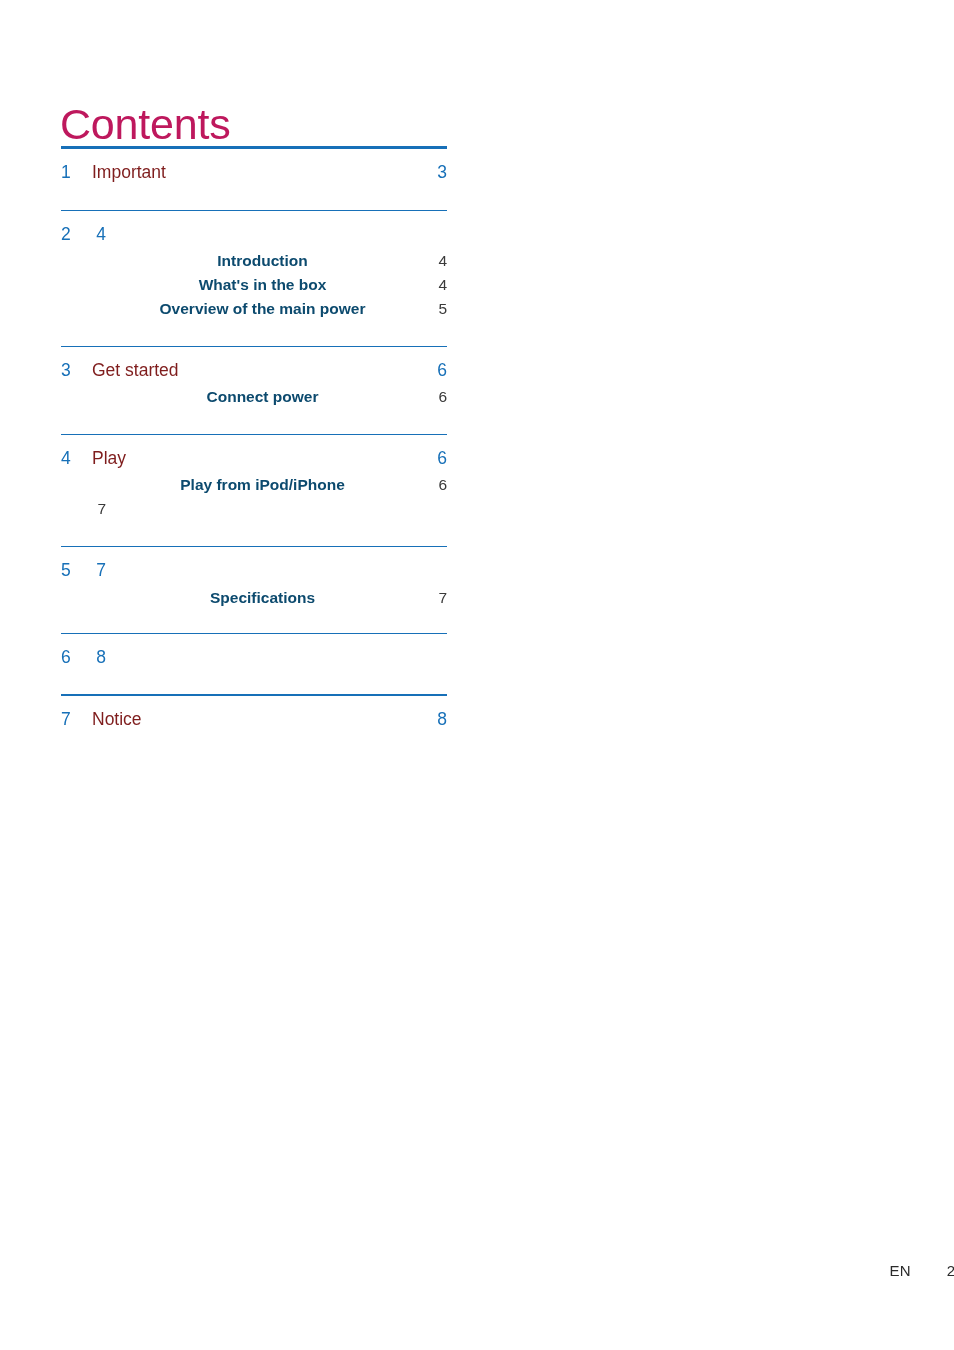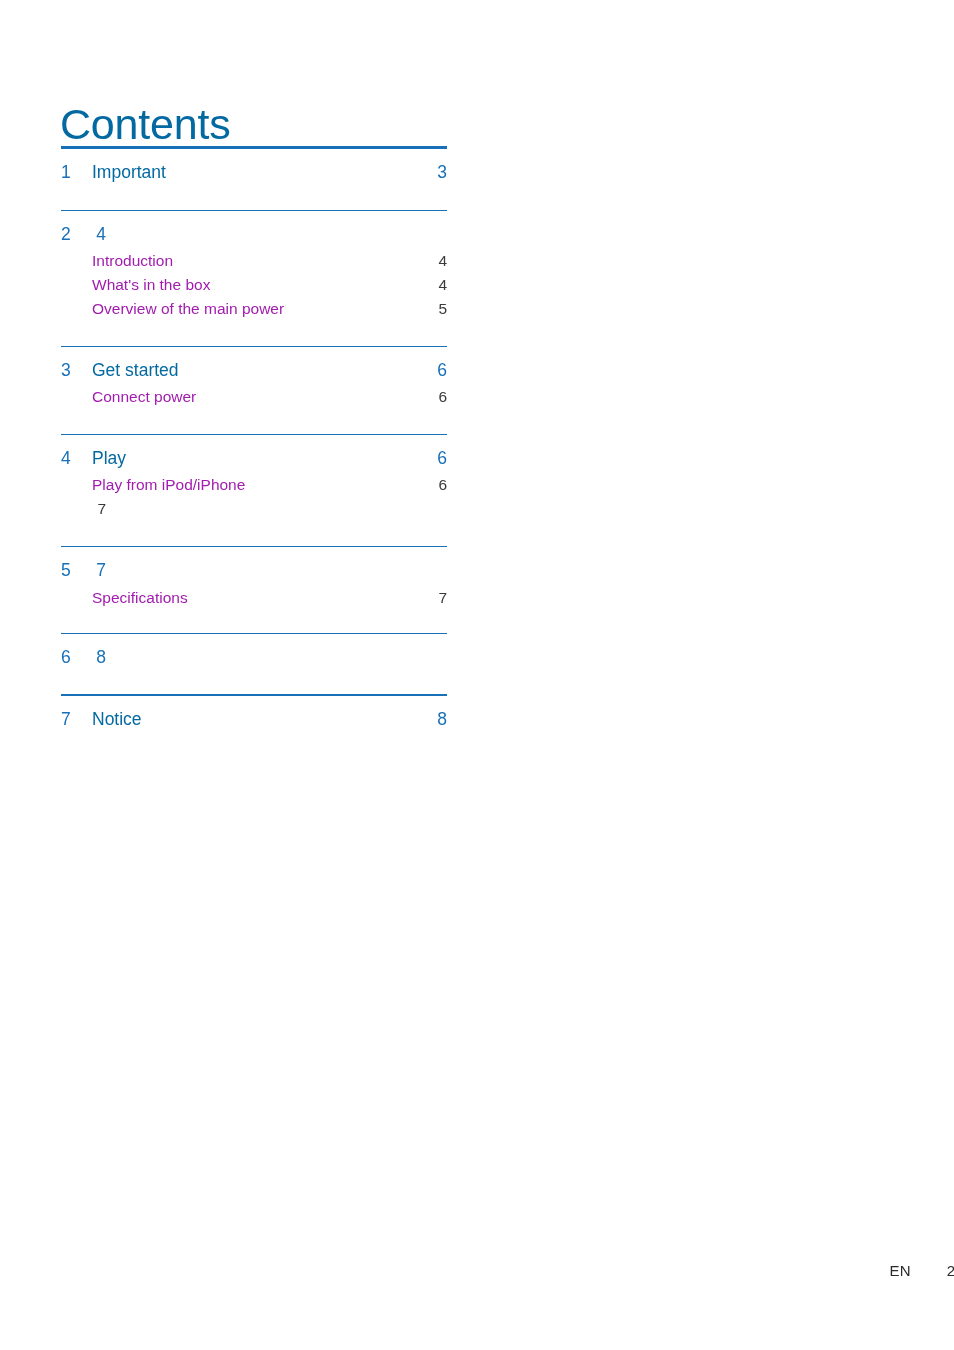--- a/index.html
+++ b/index.html
@@ -24,21 +24,21 @@
   }
 
   
   .page-title {
     position: absolute;
     left: 60px;
     top: 58px;
     font-size: 43px;
     font-weight: 300;
     letter-spacing: -0.2px;
-    color: #0369a1;
+    color: #be185d;
     line-height: 1.05;
     white-space: nowrap;
     margin-top: 44px;
   }
 
   
   .toc {
     position: absolute;
     left: 61px;
     top: 146px;
@@ -73,21 +73,21 @@
     flex: 0 0 31px;
     font-size: 17.5px;
     font-weight: 400;
     color: #1770b8;
     line-height: 1.3;
   }
   .sec-title {
     flex: 1 1 auto;
     font-size: 17.5px;
     font-weight: 400;
-    color: #0369a1;
+    color: #7f1d1d;
     line-height: 1.3;
     white-space: nowrap;
   }
   .sec-page {
     flex: 0 0 auto;
     font-size: 17.5px;
     font-weight: 400;
     color: #1770b8;
     line-height: 1.3;
     text-align: right;
@@ -101,24 +101,25 @@
     color: #3a3a3a;
     padding-top: 3.5px;
   }
   .sub-spacer {
     width: 31px;
     flex: 0 0 31px;
   }
   .sub-title {
     flex: 1 1 auto;
     font-size: 15.5px;
-    font-weight: 400;
-    color: #a21caf;
+    font-weight: 700;
+    color: #0c4a6e;
     line-height: 1.32;
     white-space: nowrap;
+    text-align: center;
   }
   .sub-page {
     flex: 0 0 auto;
     font-size: 15.5px;
     font-weight: 300;
     color: #3a3a3a;
     line-height: 1.32;
     text-align: right;
     min-width: 14px;
   }

